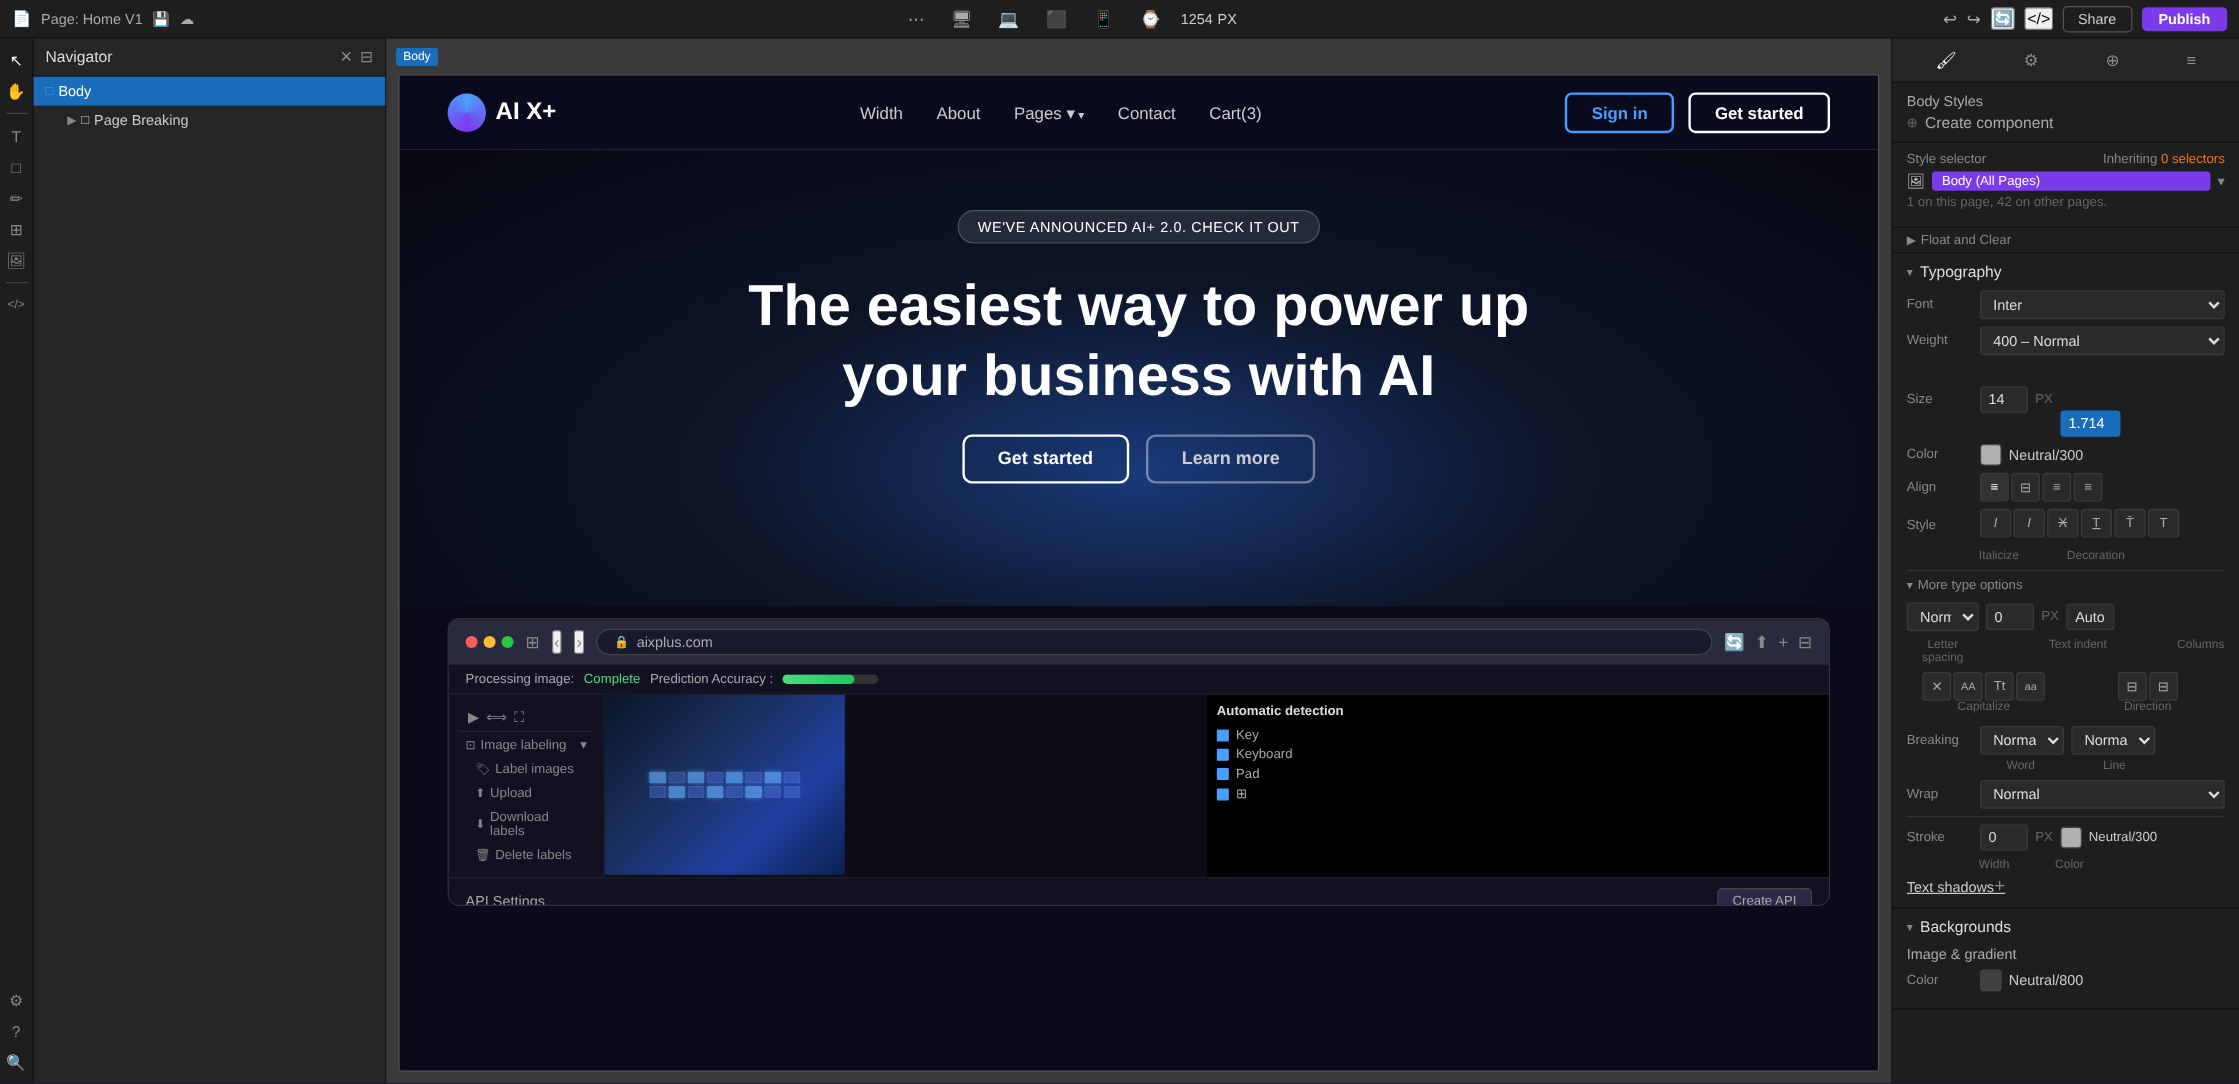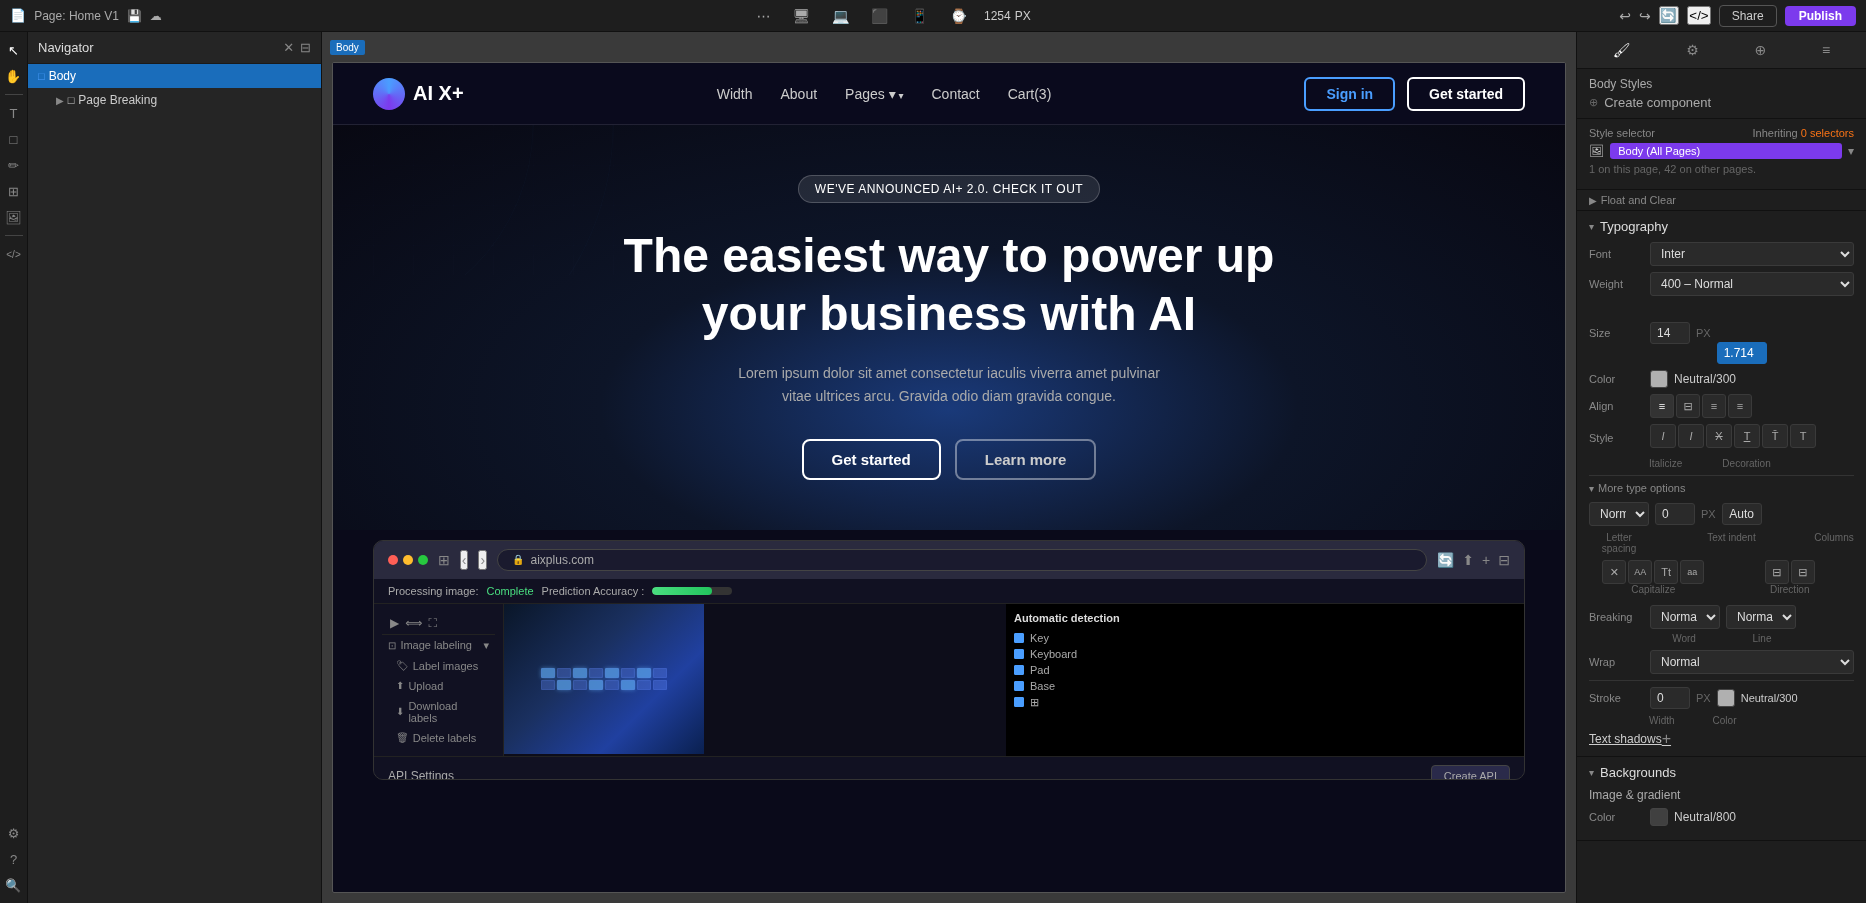--- a/index.html
+++ b/index.html
@@ -600,21 +600,20 @@
 
           <g transform="translate(50%, 110%)" stroke="rgba(100,180,255,0.2)" fill="none" stroke-width="0.8">
             <circle cx="0" cy="0" r="200"></circle>
             <circle cx="0" cy="0" r="280"></circle>
             <circle cx="0" cy="0" r="360"></circle>
             <circle cx="0" cy="0" r="440"></circle>
           </g>
         </svg>
         <div class="announcement">WE'VE ANNOUNCED AI+ 2.0. CHECK IT OUT</div>
         <h1>The easiest way to power up your business with AI</h1>
-        <p class="subtitle">Lorem ipsum dolor sit amet consectetur iaculis viverra amet pulvinar vitae ultrices arcu. Gravida odio diam gravida congue.</p>
         <div class="cta-buttons">
           <button class="cta-btn-primary">Get started</button>
           <button class="cta-btn-secondary">Learn more</button>
         </div>
       </div>
 
       <div class="app-screenshot">
         <div class="browser-bar">
           <div class="browser-dots">
             <div class="dot red"></div>
@@ -717,24 +716,20 @@
                 <div class="detection-item">
                   <div class="checkbox" style="background:#4a9eff;border-color:#4a9eff;"></div>
                   <span>Keyboard</span>
                 </div>
                 <div class="detection-item">
                   <div class="checkbox" style="background:#4a9eff;border-color:#4a9eff;"></div>
                   <span>Pad</span>
                 </div>
                 <div class="detection-item">
                   <div class="checkbox" style="background:#4a9eff;border-color:#4a9eff;"></div>
-                  <span>Base</span>
-                </div>
-                <div class="detection-item">
-                  <div class="checkbox" style="background:#4a9eff;border-color:#4a9eff;"></div>
                   <span>⊞</span>
                 </div>
               </div>
             </div>
 
             <div class="app-bottom">
               <span class="api-settings">API Settings</span>
               <button class="create-api-btn">Create API</button>
             </div>
           </div>

